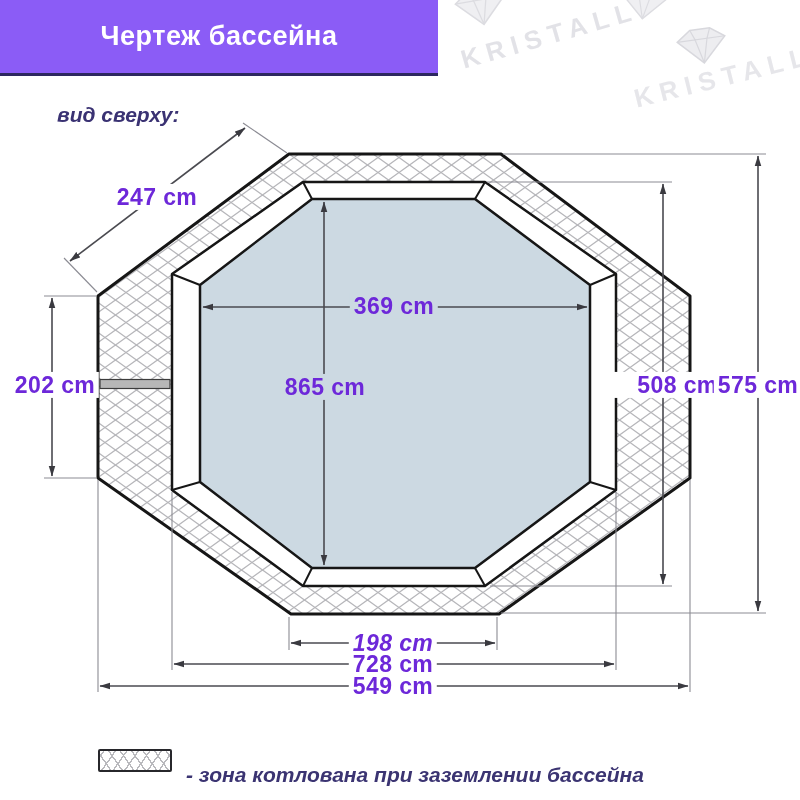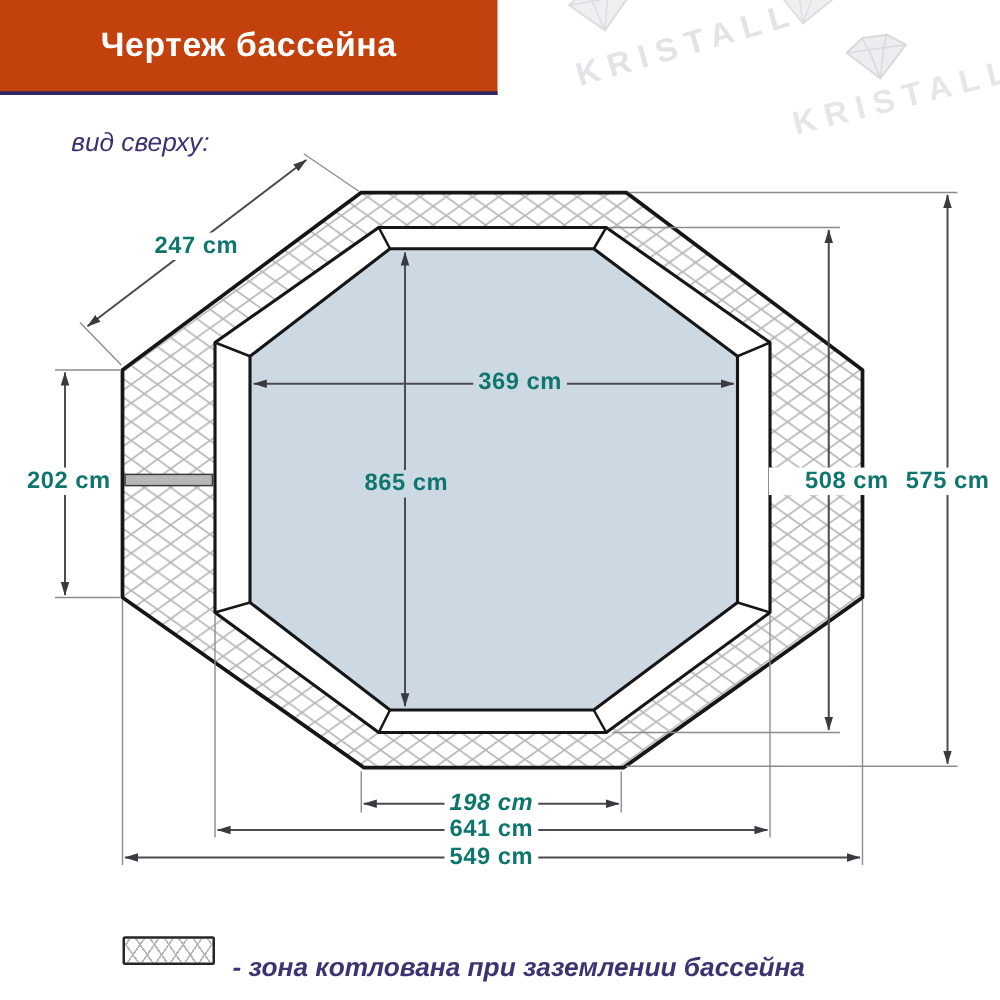--- a/index.html
+++ b/index.html
@@ -1,37 +1,37 @@
 <!DOCTYPE html>
 <html><head>
 <meta charset="utf-8">
 <style>
   html,body{margin:0;padding:0;background:#ffffff;}
   #page{position:relative;width:800px;height:800px;background:#ffffff;overflow:hidden;
         font-family:"Liberation Sans",sans-serif;}
   
-  .hdr{position:absolute;left:0;top:0;width:398px;height:73px;background:#c2410c;
+  .hdr{position:absolute;left:0;top:0;width:438px;height:73px;background:#8b5cf6;
        border-bottom:3px solid #2c275f;display:flex;flex-direction:column;justify-content:center;
        align-items:center;z-index:5;}
   .hdr div{color:#ffffff;font-weight:700;font-size:27px;line-height:31px;letter-spacing:.5px;}
   
   .notice{position:absolute;left:438px;top:8px;width:336px;text-align:center;z-index:5;
           color:#a8262b;font-weight:700;font-style:italic;font-size:27px;line-height:32px;}
   
   .wmbox{position:absolute;left:420px;top:0;width:380px;height:250px;overflow:hidden;z-index:1;pointer-events:none;}
   .wmtext{position:absolute;font-weight:700;font-size:26px;letter-spacing:7px;color:#b9b9c4;opacity:.4;white-space:nowrap;}
   .wmdia{position:absolute;opacity:.45;}
   
-  .viewlab{position:absolute;left:57px;top:103px;color:#3a3273;font-weight:400;font-style:italic;
+  .viewlab{position:absolute;left:57px;top:103px;color:#3a3273;font-weight:700;font-style:italic;
            font-size:21px;z-index:4;}
   
   #draw{position:absolute;left:0;top:0;z-index:2;}
   
-  .dim{position:absolute;transform:translate(-50%,-50%);font-weight:700;font-size:19px;
-       color:#0f766e;letter-spacing:.4px;white-space:nowrap;z-index:3;line-height:1.05;
+  .dim{position:absolute;transform:translate(-50%,-50%);font-weight:700;font-size:23px;
+       color:#6d28d9;letter-spacing:.4px;white-space:nowrap;z-index:3;line-height:1.05;
        padding:1px 4px;background:#ffffff;}
   .dim.onwater{background:#ccd9e2;}
   
   .sw{position:absolute;left:98px;top:749px;width:70px;height:19px;background-color:#ffffff;
       border:2px solid #27272b;border-radius:2px;z-index:4;
       background-image:repeating-linear-gradient(55deg,transparent 0 8px,#b9b9bd 8px 9.4px),
                        repeating-linear-gradient(-55deg,transparent 0 8px,#b9b9bd 8px 9.4px);}
   .legtext{position:absolute;left:186px;top:747px;color:#3b3472;font-weight:700;font-style:italic;
            font-size:21px;z-index:4;white-space:nowrap;margin-top:16px;}
 </style>
@@ -122,24 +122,24 @@
       <line x1="663" y1="184" x2="663" y2="584" marker-start="url(#arr)" marker-end="url(#arr)"></line>
       <line x1="758" y1="156" x2="758" y2="611" marker-start="url(#arr)" marker-end="url(#arr)"></line>
       <line x1="291" y1="643" x2="495" y2="643" marker-start="url(#arr)" marker-end="url(#arr)"></line>
       <line x1="174" y1="664" x2="614" y2="664" marker-start="url(#arr)" marker-end="url(#arr)"></line>
       <line x1="100" y1="686" x2="688" y2="686" marker-start="url(#arr)" marker-end="url(#arr)"></line>
     </g>
   </svg>
 
   <div class="dim" style="left:157px;top:197px;">247 cm</div>
   <div class="dim" style="left:55px;top:385px;">202 cm</div>
-  <div class="dim onwater" style="left:416px;top:306px;">369 cm</div>
+  <div class="dim onwater" style="left:394px;top:306px;">369 cm</div>
   <div class="dim onwater" style="left:325px;top:387px;">865 cm</div>
   <div class="dim" style="left:665px;top:385px;padding-left:29px;">508 cm</div>
   <div class="dim" style="left:758px;top:385px;">575 cm</div>
   <div class="dim" style="left:393px;top:643px;font-style:italic;">198 cm</div>
-  <div class="dim" style="left:393px;top:664px;">641 cm</div>
+  <div class="dim" style="left:393px;top:664px;">728 cm</div>
   <div class="dim" style="left:393px;top:686px;">549 cm</div>
 
   <div class="sw"></div>
   <div class="legtext">- зона котлована при заземлении бассейна</div>
 
 </div>
 
 </body></html>

